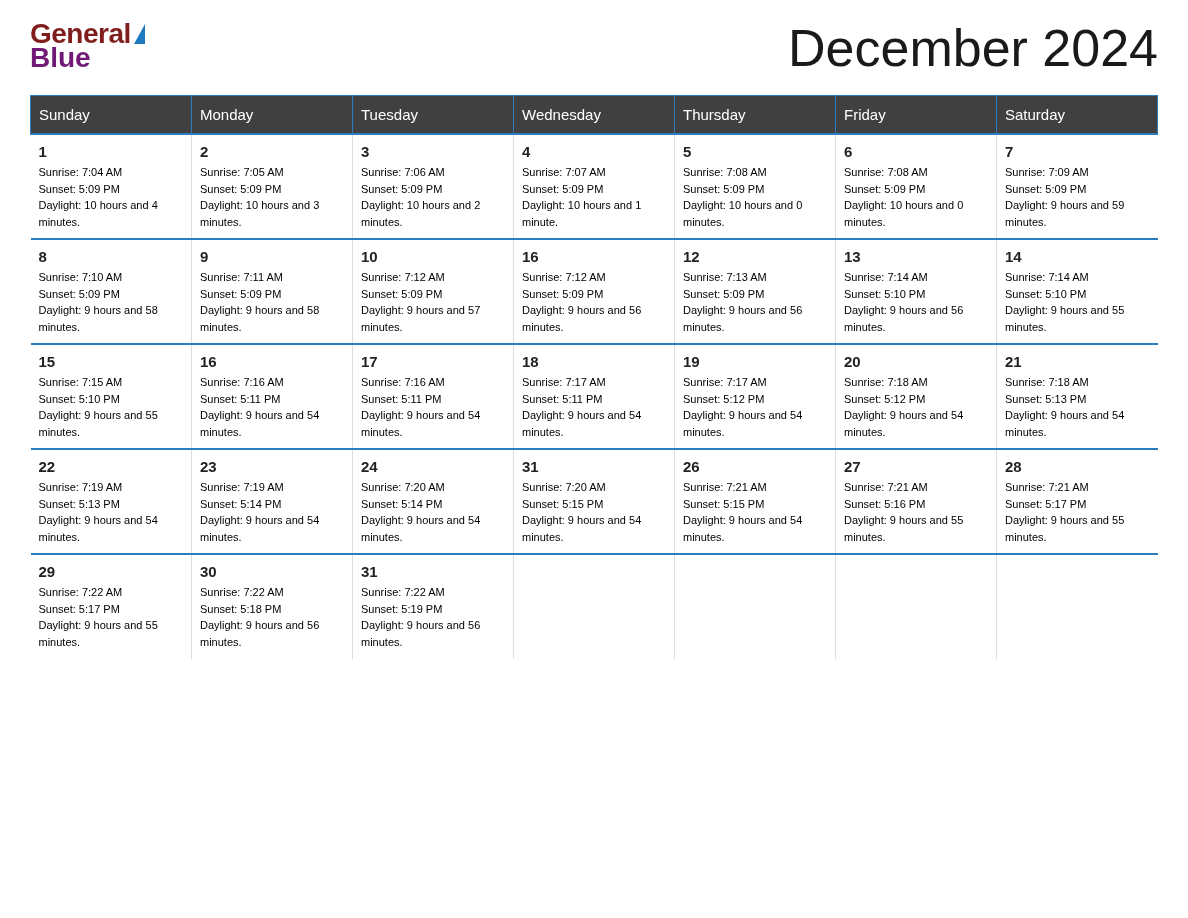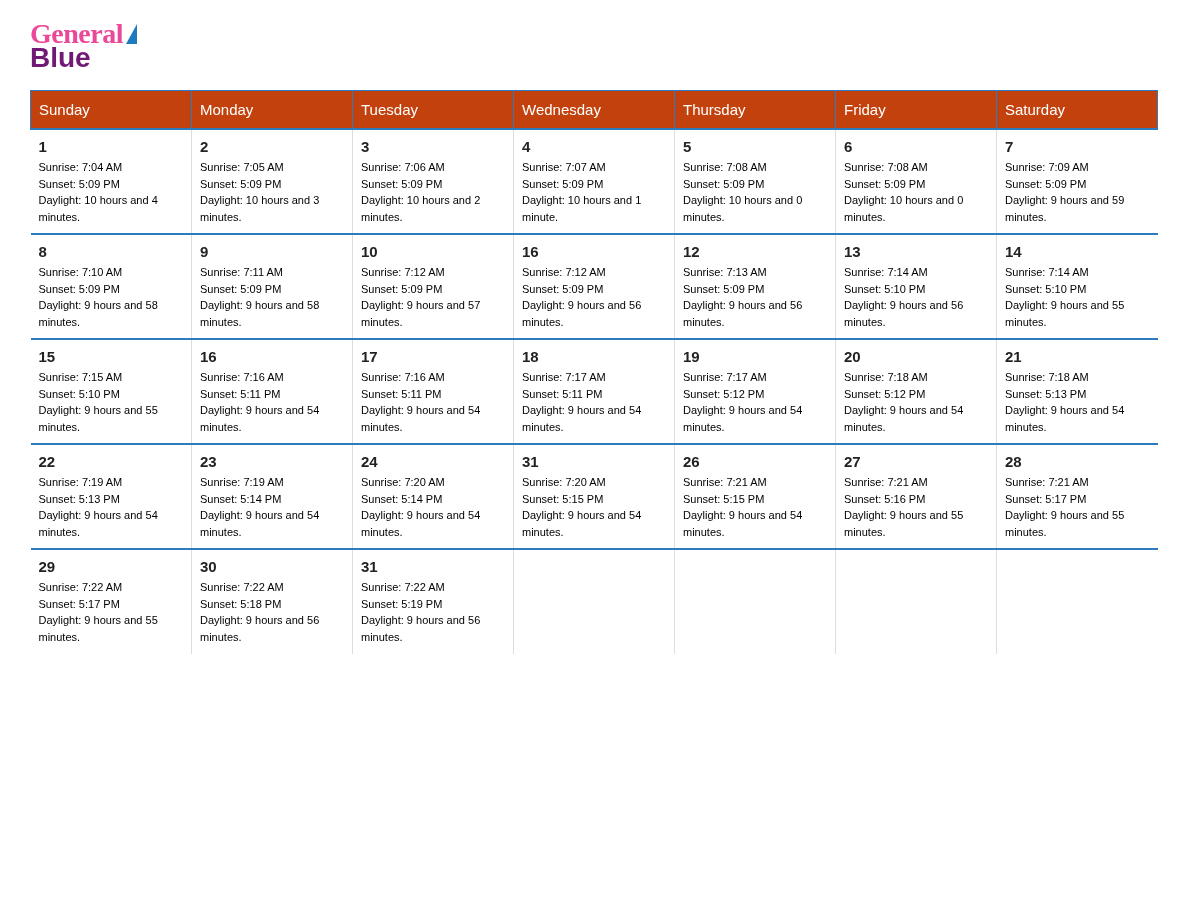--- a/index.html
+++ b/index.html
@@ -22,22 +22,21 @@
       align-items: flex-start;
       line-height: 1;
     }
     .logo-top {
       font-size: 28px;
       font-weight: bold;
       color: #1a1a1a;
       letter-spacing: -0.5px;
     }
     .logo-top span.general {
-      color: #ec4899;
-      font-family: Liberation Serif, serif;
+      color: #7f1d1d;
     }
     .logo-bottom {
       color: #701a75;
       font-size: 28px;
       font-weight: bold;
       margin-top: -4px;
     }
     .title-area {
       text-align: right;
     }
@@ -52,21 +51,21 @@
       font-weight: normal;
       color: #1a1a1a;
       margin-top: 4px;
     }
     table {
       width: 100%;
       border-collapse: collapse;
       table-layout: fixed;
     }
     thead tr {
-      background-color: #c2410c;
+      background-color: #404040;
     }
     thead th {
       color: #fff;
       font-size: 15px;
       font-weight: normal;
       padding: 10px 8px;
       text-align: left;
       border: 1px solid #2e7bbf;
     }
     tbody tr {
@@ -101,20 +100,21 @@
 <body>
 
 <div class="header">
   <div class="logo">
     <div class="logo-top">
       <span class="general">General</span><span style="display:inline-block;width:0;height:0;border-left:11px solid transparent;border-right:0px solid transparent;border-bottom:20px solid #1e7abf;margin-left:3px;vertical-align:middle;position:relative;top:-2px;"></span>
     </div>
     <div class="logo-bottom">Blue</div>
   </div>
   <div class="title-area">
+    <h1>December 2024</h1>
   </div>
 </div>
 
 <table>
   <thead>
     <tr>
     <th>Sunday</th>
         <th>Monday</th>
         <th>Tuesday</th>
         <th>Wednesday</th>

